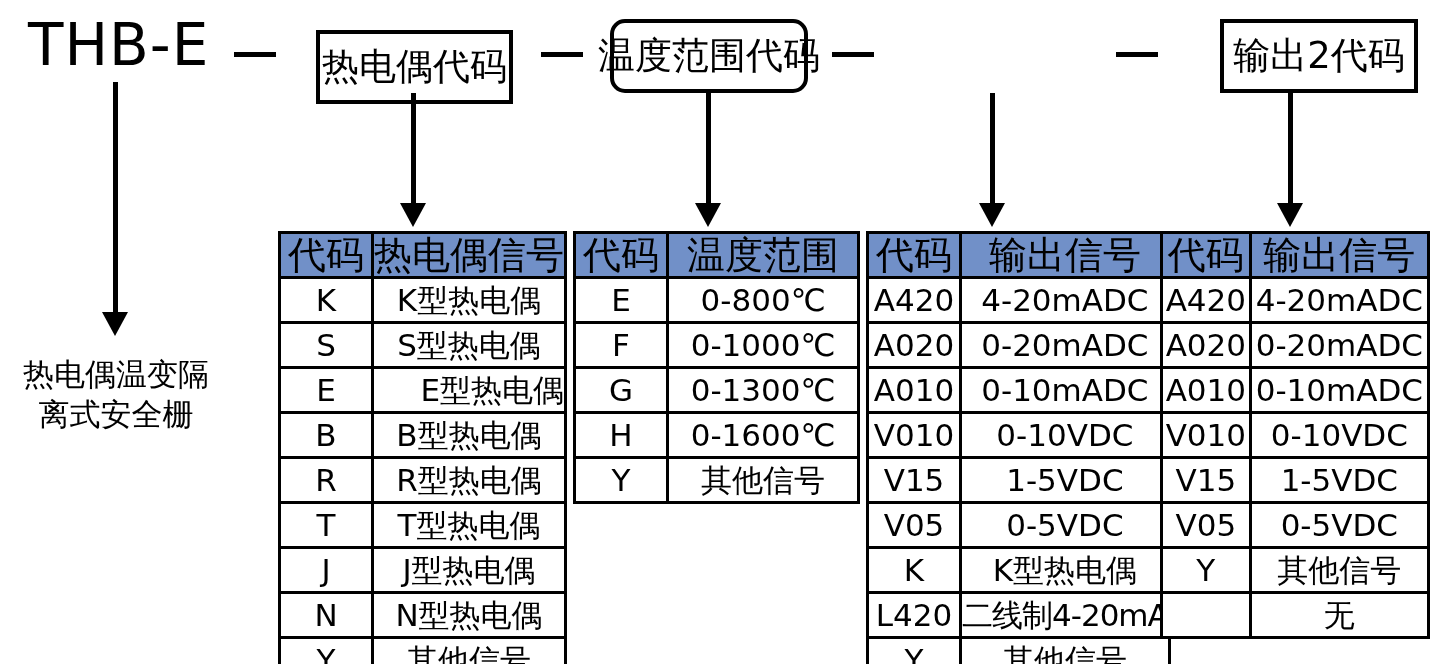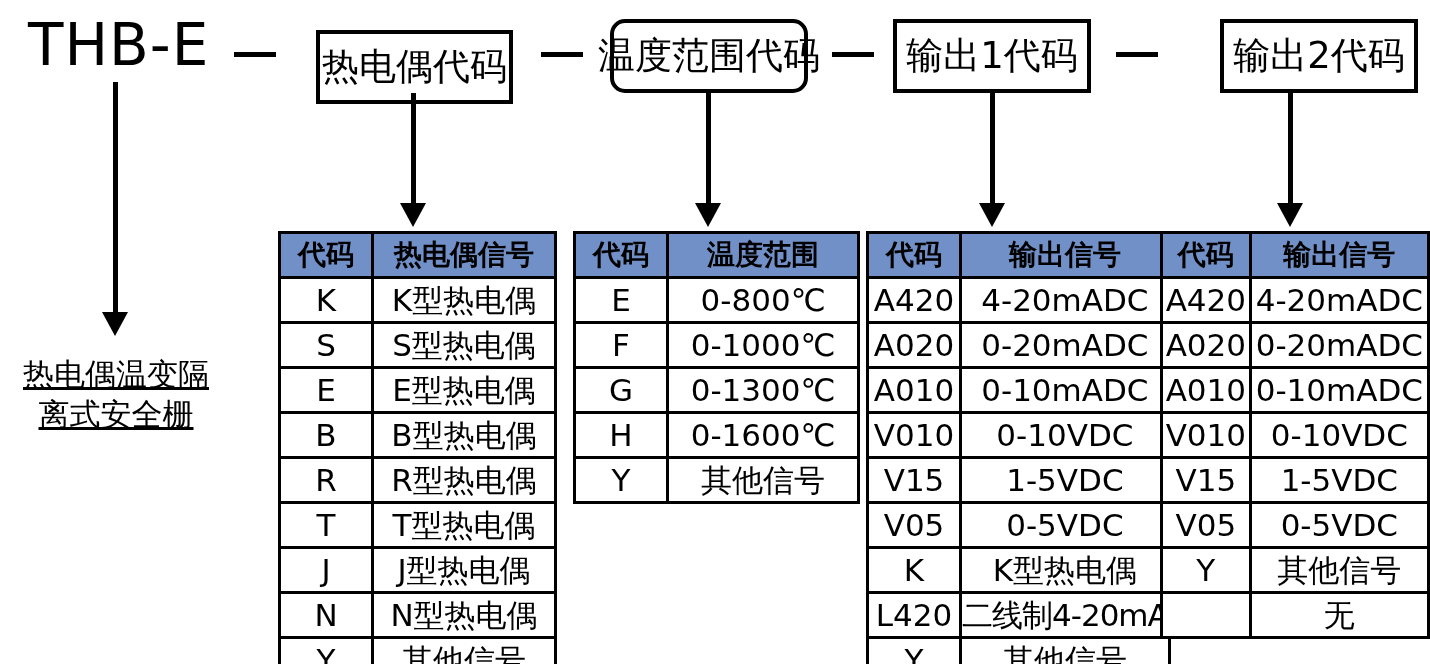--- a/index.html
+++ b/index.html
@@ -66,21 +66,20 @@
     border-top: 24px solid #000;
   }
 
   
   .leaf-label {
     position: absolute;
     text-align: center;
     font-size: 31px;
     line-height: 40px;
     white-space: nowrap;
-    text-decoration: underline;
   }
 
   
   .dtable {
     position: absolute;
     border-collapse: collapse;
     table-layout: fixed;
     background: #fff;
   }
   .dtable td, .dtable th {
@@ -89,22 +88,22 @@
     vertical-align: middle;
     font-size: 31px;
     line-height: 32px;
     padding: 0;
     font-weight: 400;
     white-space: nowrap;
     overflow: hidden;
   }
   .dtable thead th {
     background: #7190c8;
-    font-weight: 700;
-    font-size: 28px;
+    font-weight: 400;
+    font-size: 38px;
   }
   .dtable td.code-cell,
   .dtable th.code-cell { width: 90px; }
   .dtable td.sig-cell,
   .dtable th.sig-cell { width: 180px; }
   .t1 td.sig-cell, .t1 th.sig-cell { width: 180px; }
   .t2 td.sig-cell, .t2 th.sig-cell { width: 188px; }
   .t3 td.sig-cell, .t3 th.sig-cell { width: 182px; }
   .t4 td.sig-cell, .t4 th.sig-cell { width: 182px; }
   .fit { font-size: 29px; letter-spacing: -1px; }
@@ -116,21 +115,20 @@
 
   <div class="model-title">THB-E</div>
 
   <div class="dash" style="left:234px; top:52px;"></div>
   <div class="dash" style="left:541px; top:52px;"></div>
   <div class="dash" style="left:832px; top:52px;"></div>
   <div class="dash" style="left:1116px; top:52px;"></div>
 
   <div class="code-box" style="left:316px; top:10px; width:197px; height:74px;margin-top:20px;">热电偶代码</div>
   <div class="code-box" style="left:610px; top:19px; width:198px; height:74px;border-radius:15px;">温度范围代码</div>
-  <div class="code-box" style="left:893px; top:19px; width:198px; height:74px;">输出1代码</div>
   <div class="code-box" style="left:1192px; top:19px; width:198px; height:74px;margin-left:28px;">输出2代码</div>
 
   <div class="arrow-line" style="left:113px; top:82px; height:232px;"></div>
   <div class="arrow-head" style="left:102px; top:312px;"></div>
 
   <div class="arrow-line" style="left:411px; top:93px; height:112px;"></div>
   <div class="arrow-head" style="left:400px; top:203px;"></div>
 
   <div class="arrow-line" style="left:706px; top:93px; height:112px;"></div>
   <div class="arrow-head" style="left:695px; top:203px;"></div>
@@ -157,21 +155,21 @@
         <tr>
           <td class="code-cell" style="height: 42px;">K</td>
           <td class="sig-cell" style="height: 42px;">K型热电偶</td>
         </tr>
         <tr>
           <td class="code-cell" style="height: 42px;">S</td>
           <td class="sig-cell" style="height: 42px;">S型热电偶</td>
         </tr>
         <tr>
           <td class="code-cell" style="height: 42px;">E</td>
-          <td class="sig-cell" style="height: 42px;">E型热电偶</td>
+          <td class="sig-cell" style="height: 42px; text-align: right;">E型热电偶</td>
         </tr>
         <tr>
           <td class="code-cell" style="height: 42px;">B</td>
           <td class="sig-cell" style="height: 42px;">B型热电偶</td>
         </tr>
         <tr>
           <td class="code-cell" style="height: 42px;">R</td>
           <td class="sig-cell" style="height: 42px;">R型热电偶</td>
         </tr>
         <tr>

